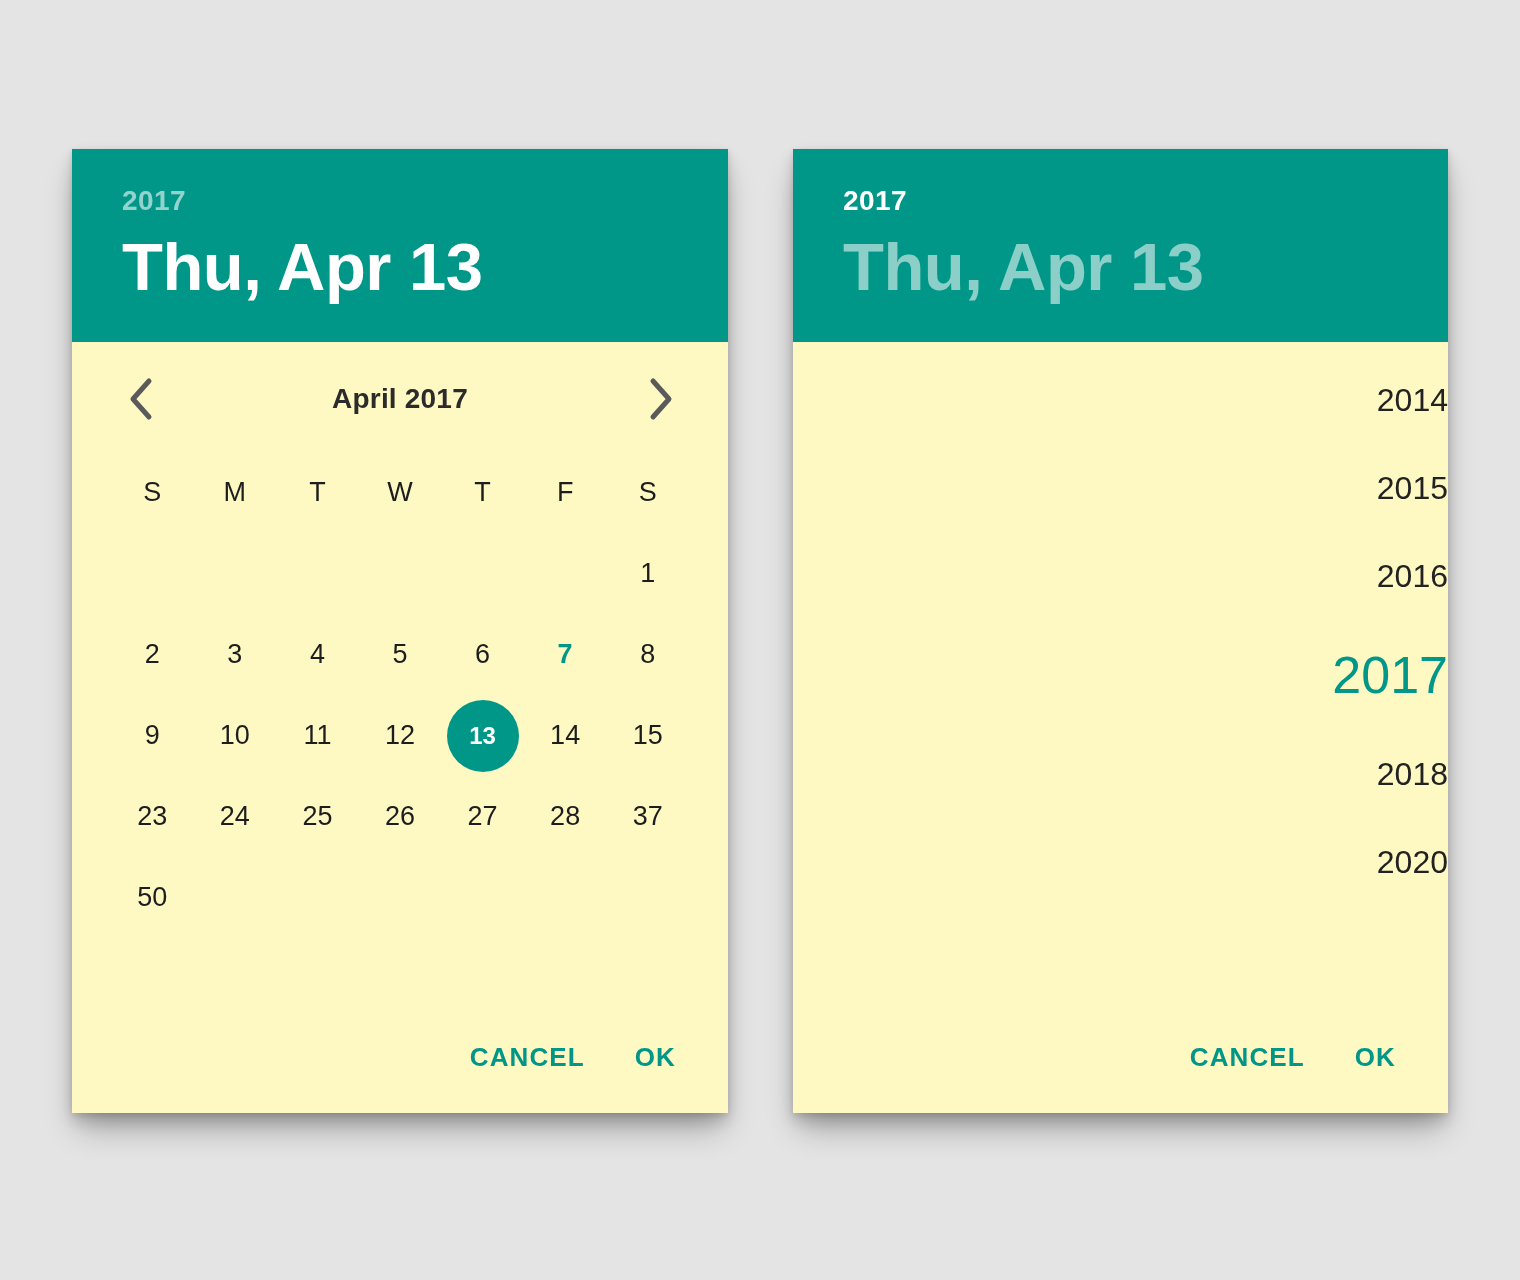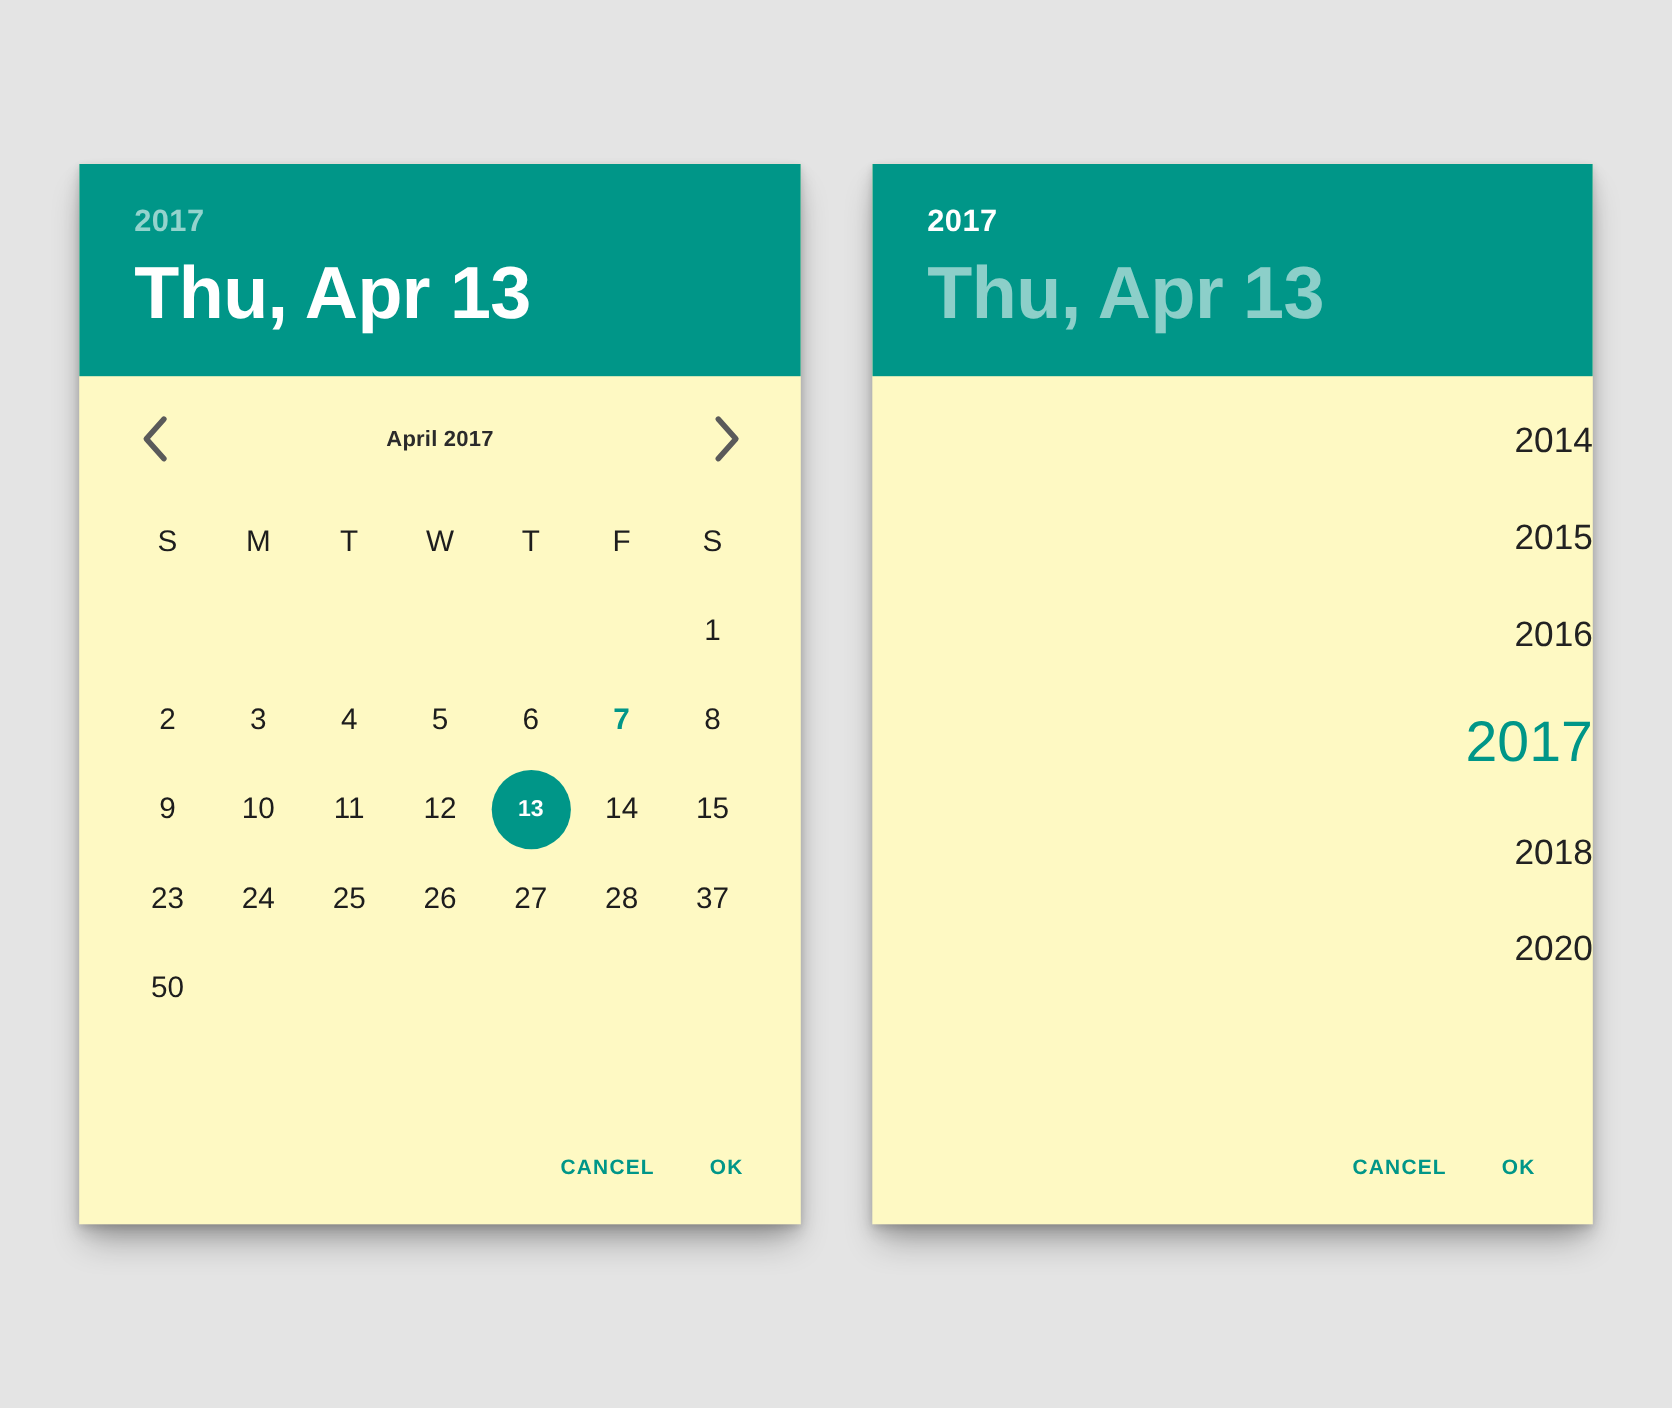--- a/index.html
+++ b/index.html
@@ -100,21 +100,21 @@
   .nav-arrow {
     width: 48px;
     height: 48px;
     display: flex;
     align-items: center;
     justify-content: center;
     cursor: pointer;
   }
   .nav-arrow svg { display: block; }
   .month-label {
-    font-size: 20px;
+    font-size: 28px;
     font-weight: 700;
     color: #2b2b2b;
     letter-spacing: 0.2px;
     position: absolute;
     left: 0;
     width: 100%;
     text-align: center;
     pointer-events: none;
   }
 
@@ -149,21 +149,21 @@
   .day.empty { cursor: default; }
   .day:not(.empty) { cursor: pointer; }
   .day.today { color: #009688; font-weight: 700; }
   .day.selected .day-num {
     width: 72px;
     height: 72px;
     border-radius: 50%;
     background: #009688;
     color: #ffffff;
     font-weight: 700;
-    font-size: 21px;
+    font-size: 24px;
     display: flex;
     align-items: center;
     justify-content: center;
   }
 
   
   .year-list {
     position: absolute;
     left: 0;
     top: 14px;
@@ -197,21 +197,21 @@
     right: 36px;
     bottom: 28px;
     display: flex;
     align-items: center;
     gap: 14px;
   }
   .dlg-btn {
     background: none;
     border: 0;
     font-family: "Liberation Sans", sans-serif;
-    font-size: 19px;
+    font-size: 26px;
     font-weight: 700;
     letter-spacing: 1.1px;
     color: #009688;
     padding: 12px 18px;
     cursor: pointer;
   }
   .dlg-btn.ok { padding-right: 16px; }
 </style>
 </head>
 <body>

